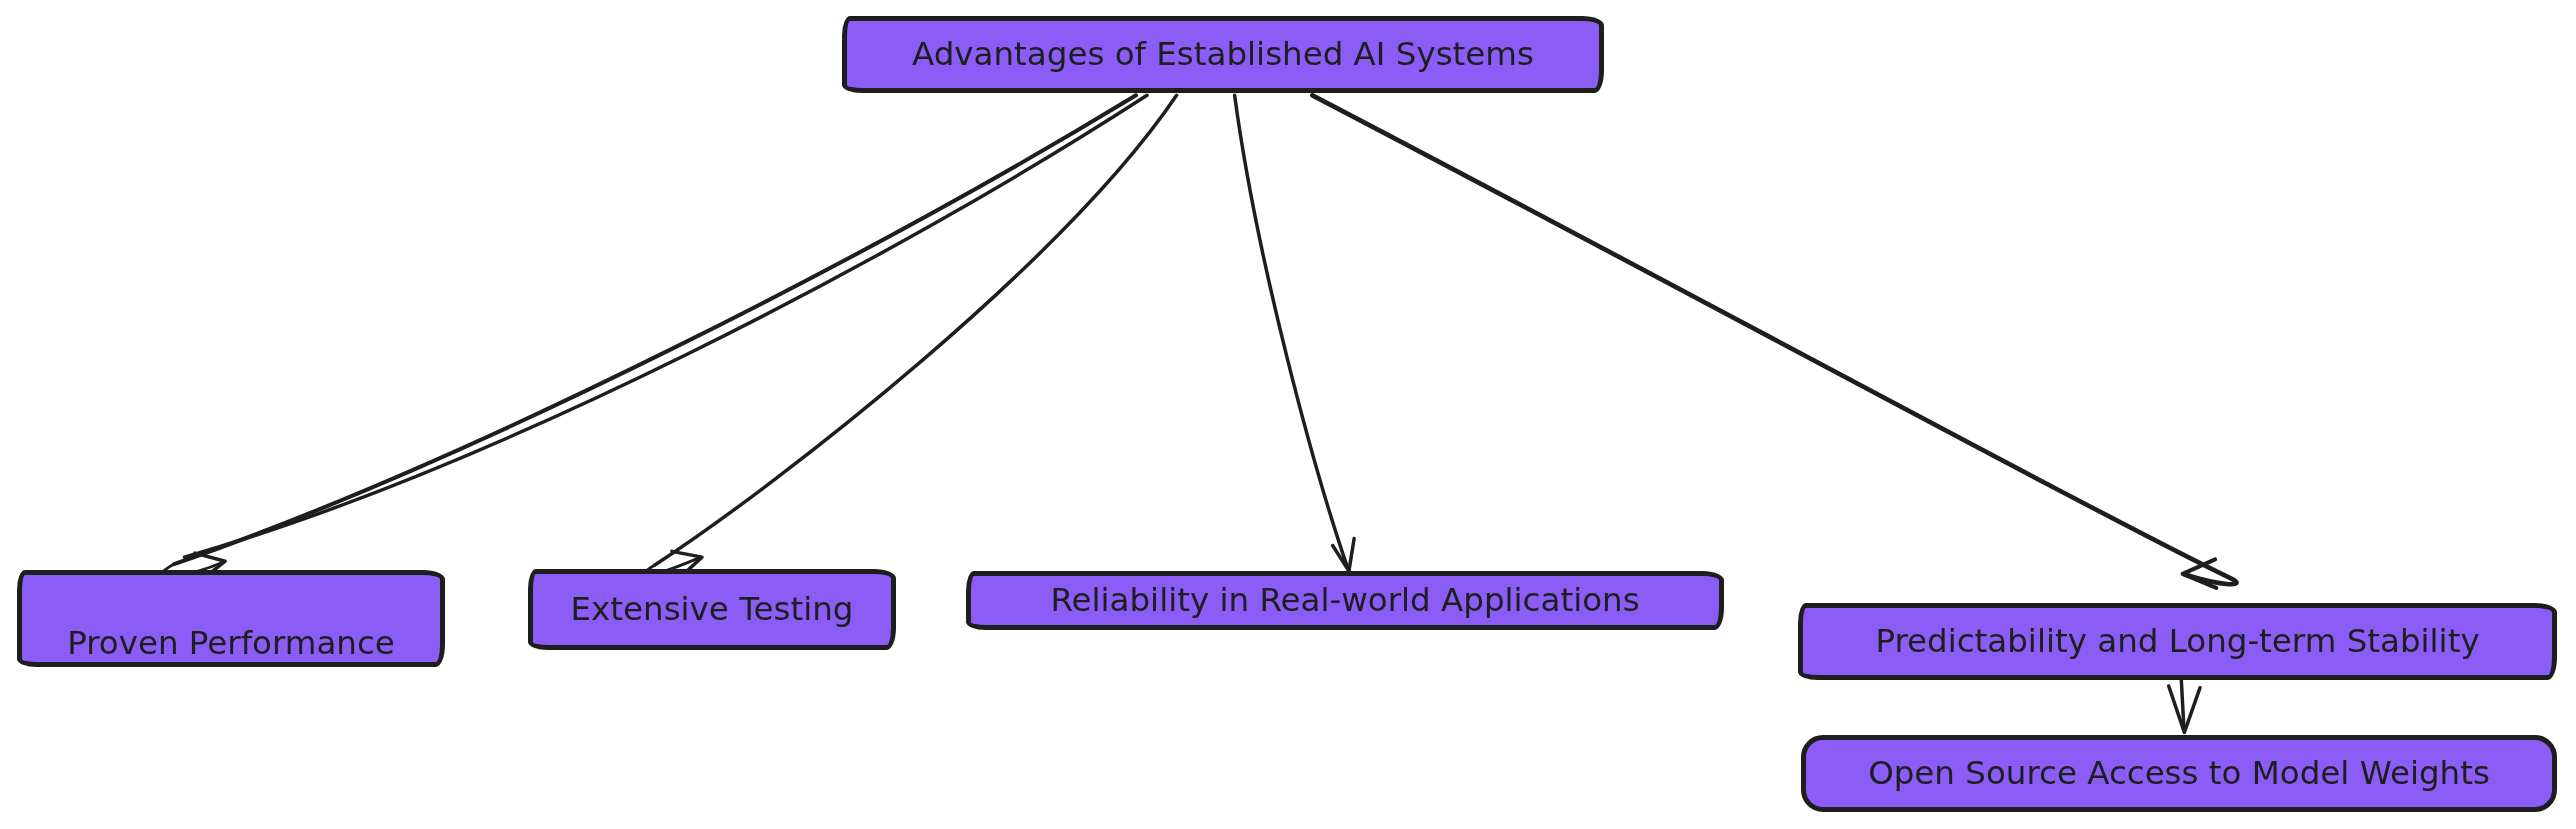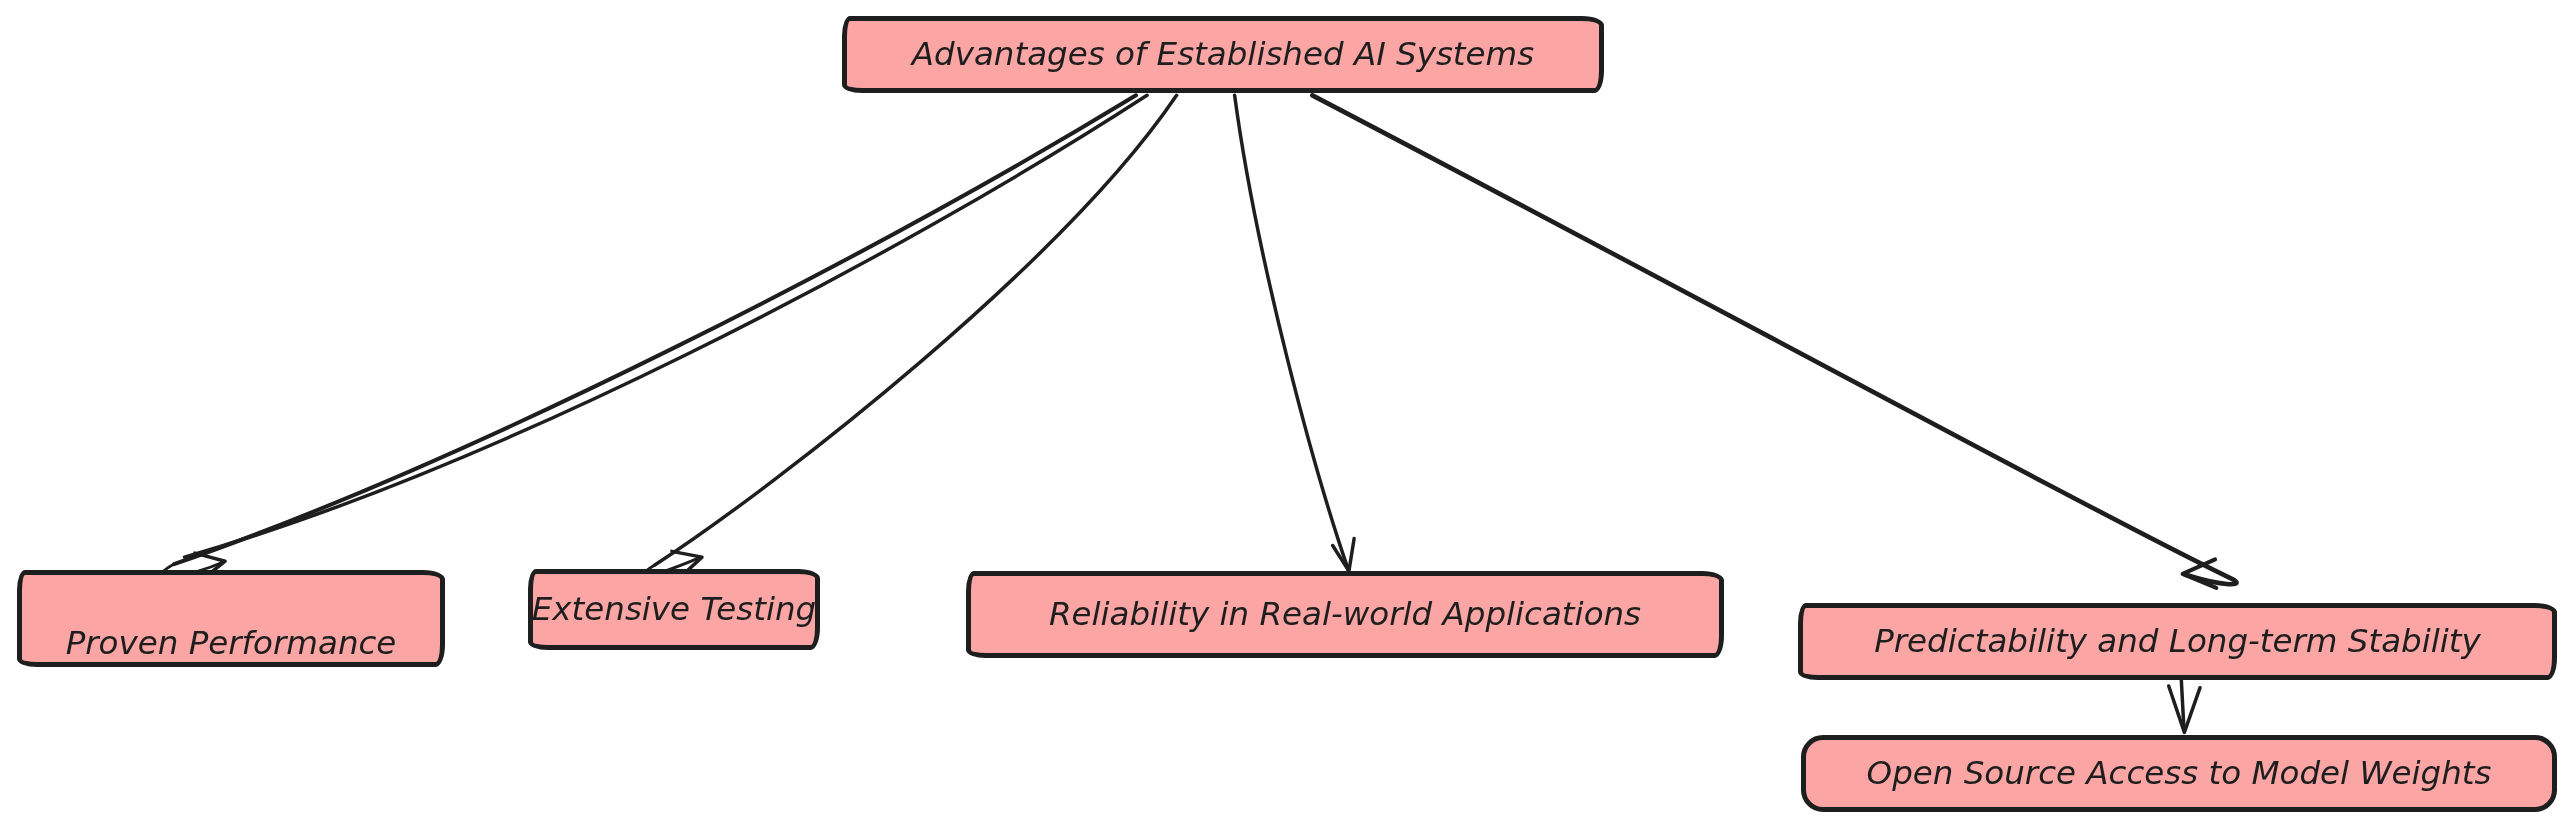--- a/index.html
+++ b/index.html
@@ -29,29 +29,28 @@
     stroke-linecap: round;
     stroke-linejoin: round;
   }
   .node {
     position: absolute;
     box-sizing: border-box;
     display: flex;
     align-items: center;
     justify-content: center;
     text-align: center;
-    background: #fca5a5;
+    background: #8b5cf6;
     border: 5.2px solid #1e1e1e;
     color: #1e1e1e;
     font-size: 32.5px;
     line-height: 1.15;
     white-space: nowrap;
     
     border-radius: 8.1px 22px 9.3px 20px / 20px 9.3px 22px 8.1px;
-    font-style: italic;
   }
   .node .label {
     padding: 0 11.6px;
   }
 </style>
 </head>
 <body>
 
 <div class="canvas">
 
@@ -87,25 +86,25 @@
   </svg>
 
   <div class="node" style="left:842px; top:16.2px; width:762px; height:77px;">
     <span class="label">Advantages of Established AI Systems</span>
   </div>
 
   <div class="node" style="left:17px; top:570px; width:428px; height:97px;align-items:flex-end;">
     <span class="label">Proven Performance</span>
   </div>
 
-  <div class="node" style="left:528px; top:569px; width:292px; height:81px;">
+  <div class="node" style="left:528px; top:569px; width:368px; height:81px;">
     <span class="label">Extensive Testing</span>
   </div>
 
-  <div class="node" style="left:966px; top:571px; width:758px; height:87px;">
+  <div class="node" style="left:966px; top:571px; width:758px; height:59px;">
     <span class="label">Reliability in Real-world Applications</span>
   </div>
 
   <div class="node" style="left:1798px; top:603px; width:759px; height:77px;">
     <span class="label">Predictability and Long-term Stability</span>
   </div>
 
   <div class="node" style="left:1801px; top:735px; width:756px; height:77px;border-radius:22px;">
     <span class="label">Open Source Access to Model Weights</span>
   </div>

